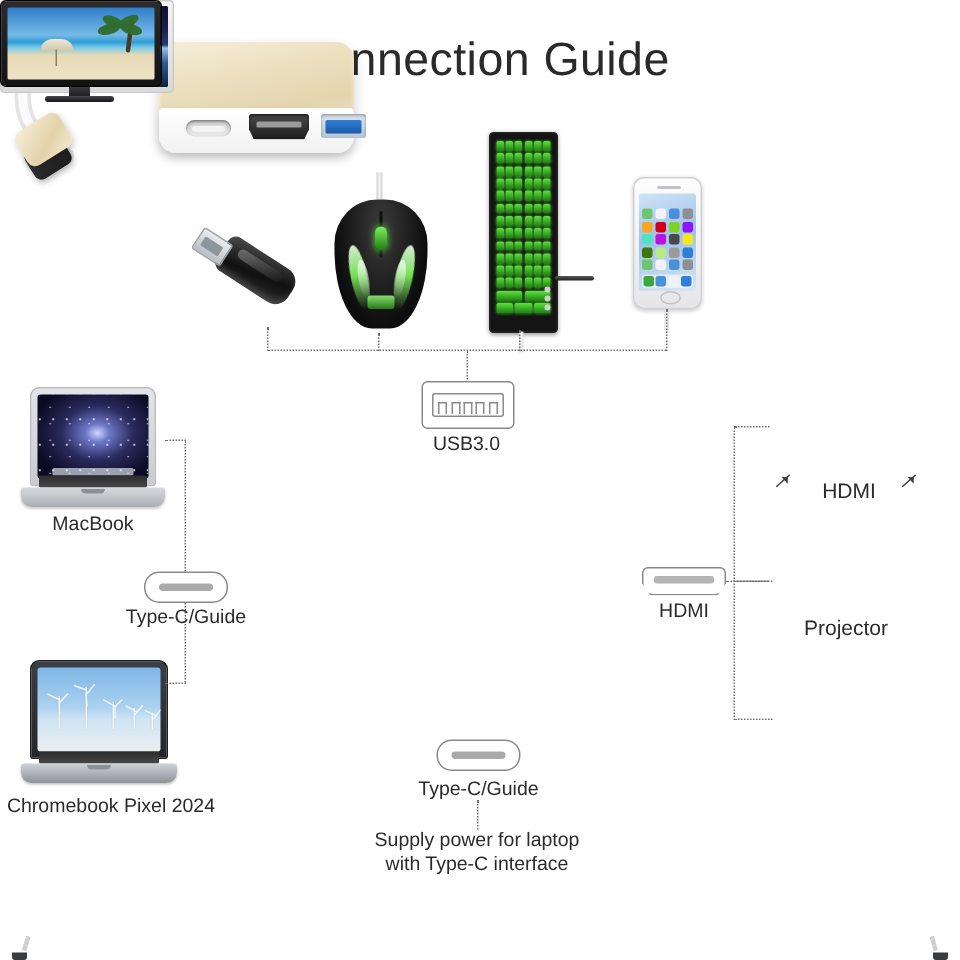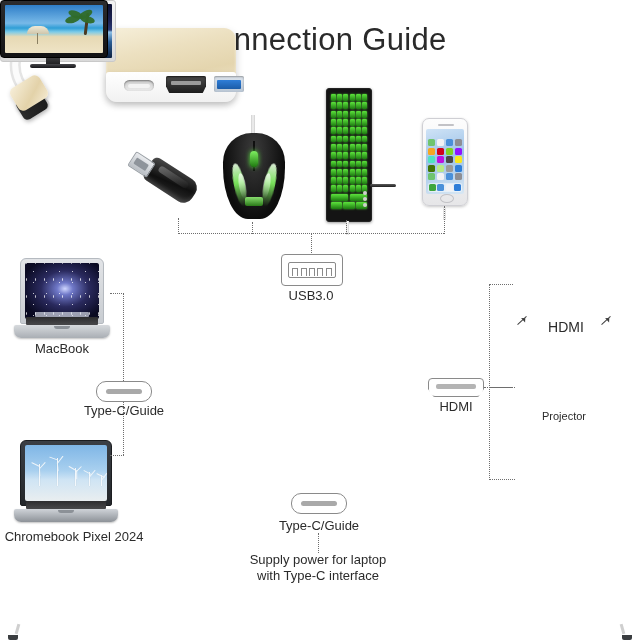--- a/index.html
+++ b/index.html
@@ -519,21 +519,21 @@
 
   <div id="projector">
     <div class="bd">
       <div class="vent"></div>
       <div class="lens"></div>
       <div class="sd"></div>
     </div>
     <div class="ft l"></div>
     <div class="ft r"></div>
   </div>
-  <div class="cap" style="left:514px;top:410px;width:100px;font-size:11px;">Projector</div>
+  <div class="cap" style="left:514px;top:410px;width:100px;font-size:14px;">Projector</div>
 
   <div id="monitor">
     <div class="bez">
       <div class="scr">
         <div class="umb"></div>
         <div class="palm"></div>
         <div class="leaf" style="right:10%;top:12%;transform:rotate(-28deg);"></div>
         <div class="leaf" style="right:20%;top:13%;transform:rotate(22deg);"></div>
         <div class="leaf" style="right:8%;top:22%;transform:rotate(16deg);"></div>
         <div class="leaf" style="right:23%;top:22%;transform:rotate(-14deg);"></div>

